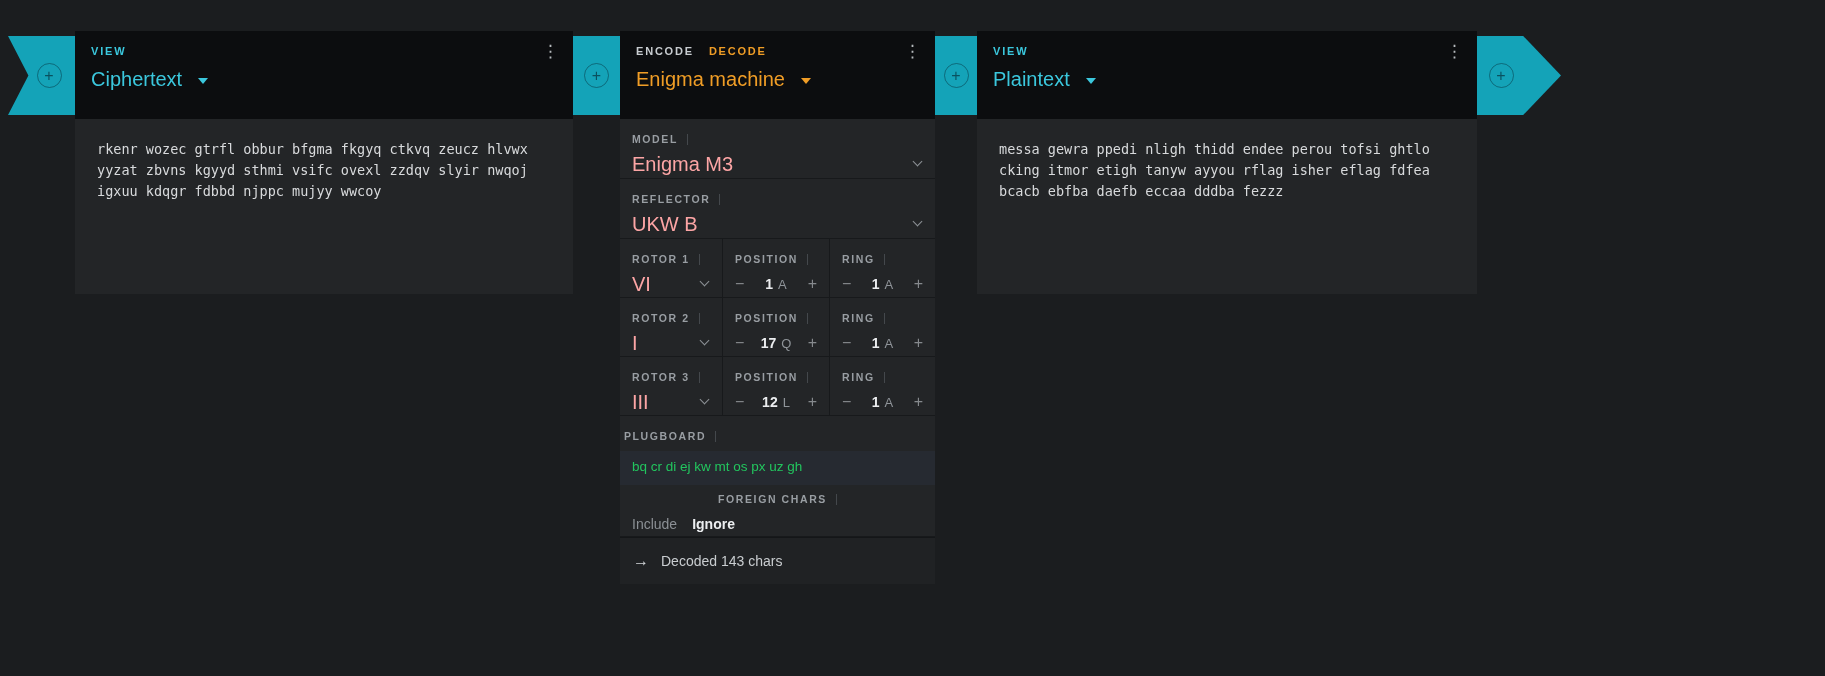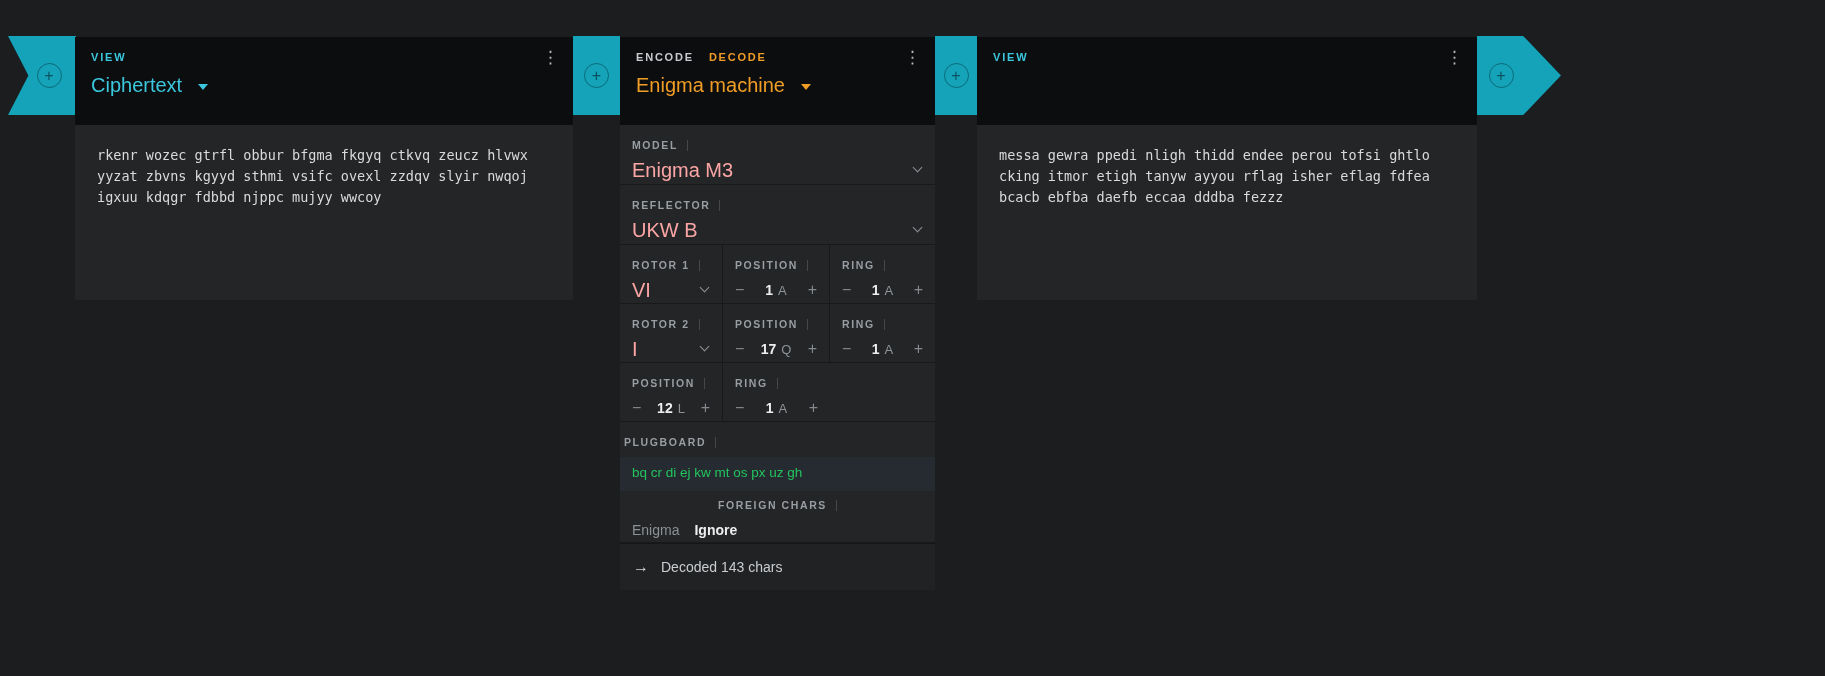--- a/index.html
+++ b/index.html
@@ -20,21 +20,21 @@
   .pipe-end   { left:1477px; width:84px; clip-path:polygon(0 0,55% 0,100% 50%,55% 100%,0 100%); padding-right:36px; }
   .plus-circle {
     width:25px; height:25px; border-radius:50%;
     border:1.5px solid rgba(8,60,72,0.55);
     color:rgba(8,60,72,0.8);
     display:flex; align-items:center; justify-content:center;
     font-size:16px; line-height:1; cursor:pointer; user-select:none;
   }
 
   
-  .brick { position:absolute; top:37px; }
+  .brick { position:absolute; top:31px; }
   .brick-header {
     position:relative; background:#0c0d0f; height:88px;
     padding:14px 16px 0;
   }
   .brick-category {
     font-size:11px; font-weight:bold; letter-spacing:1.8px;
     color:#3bc7dd;
   }
   .brick-category.orange-tabs { display:flex; gap:15px; }
   .tab { cursor:pointer; }
@@ -229,20 +229,27 @@
           <div class="stepper">
             <span class="stepper-btn">−</span>
             <span><span class="step-num">1</span><span class="step-letter">A</span></span>
             <span class="stepper-btn">+</span>
           </div>
         </div>
       </div>
 
       <div class="rotor-row">
         <div class="rotor-cell">
+          <div class="field-label">ROTOR 3</div>
+          <div class="select-row">
+            <span>III</span>
+            <span class="chev"></span>
+          </div>
+        </div>
+        <div class="rotor-cell">
           <div class="field-label">POSITION</div>
           <div class="stepper">
             <span class="stepper-btn">−</span>
             <span><span class="step-num">12</span><span class="step-letter">L</span></span>
             <span class="stepper-btn">+</span>
           </div>
         </div>
         <div class="rotor-cell">
           <div class="field-label">RING</div>
           <div class="stepper">
@@ -254,36 +261,40 @@
       </div>
 
       <div class="field-plug">
         <div class="field-label">PLUGBOARD</div>
         <div class="plug-input">bq cr di ej kw mt os px uz gh</div>
       </div>
 
       <div class="field-foreign">
         <div class="field-label">FOREIGN CHARS</div>
         <div class="toggle-row">
-          <span class="opt-inactive">Enigma</span>
+          <span class="opt-inactive">Include</span>
           <span class="opt-active">Ignore</span>
         </div>
       </div>
 
       <div class="status-bar">
         <span class="status-arrow">→</span>
         <span>Decoded 143 chars</span>
       </div>
 
     </div>
   </section>
 
   <section class="brick" style="left:977px; width:500px;">
     <header class="brick-header">
       <div class="brick-category">VIEW</div>
+      <div class="brick-title">
+        <span>Plaintext</span>
+        <span class="caret-down"></span>
+      </div>
       <div class="menu-btn">⋮</div>
     </header>
     <div class="view-content">messa gewra ppedi nligh thidd endee perou tofsi ghtlo
 cking itmor etigh tanyw ayyou rflag isher eflag fdfea
 bcacb ebfba daefb eccaa dddba fezzz</div>
   </section>
 
 </div>
 
 </body></html>

